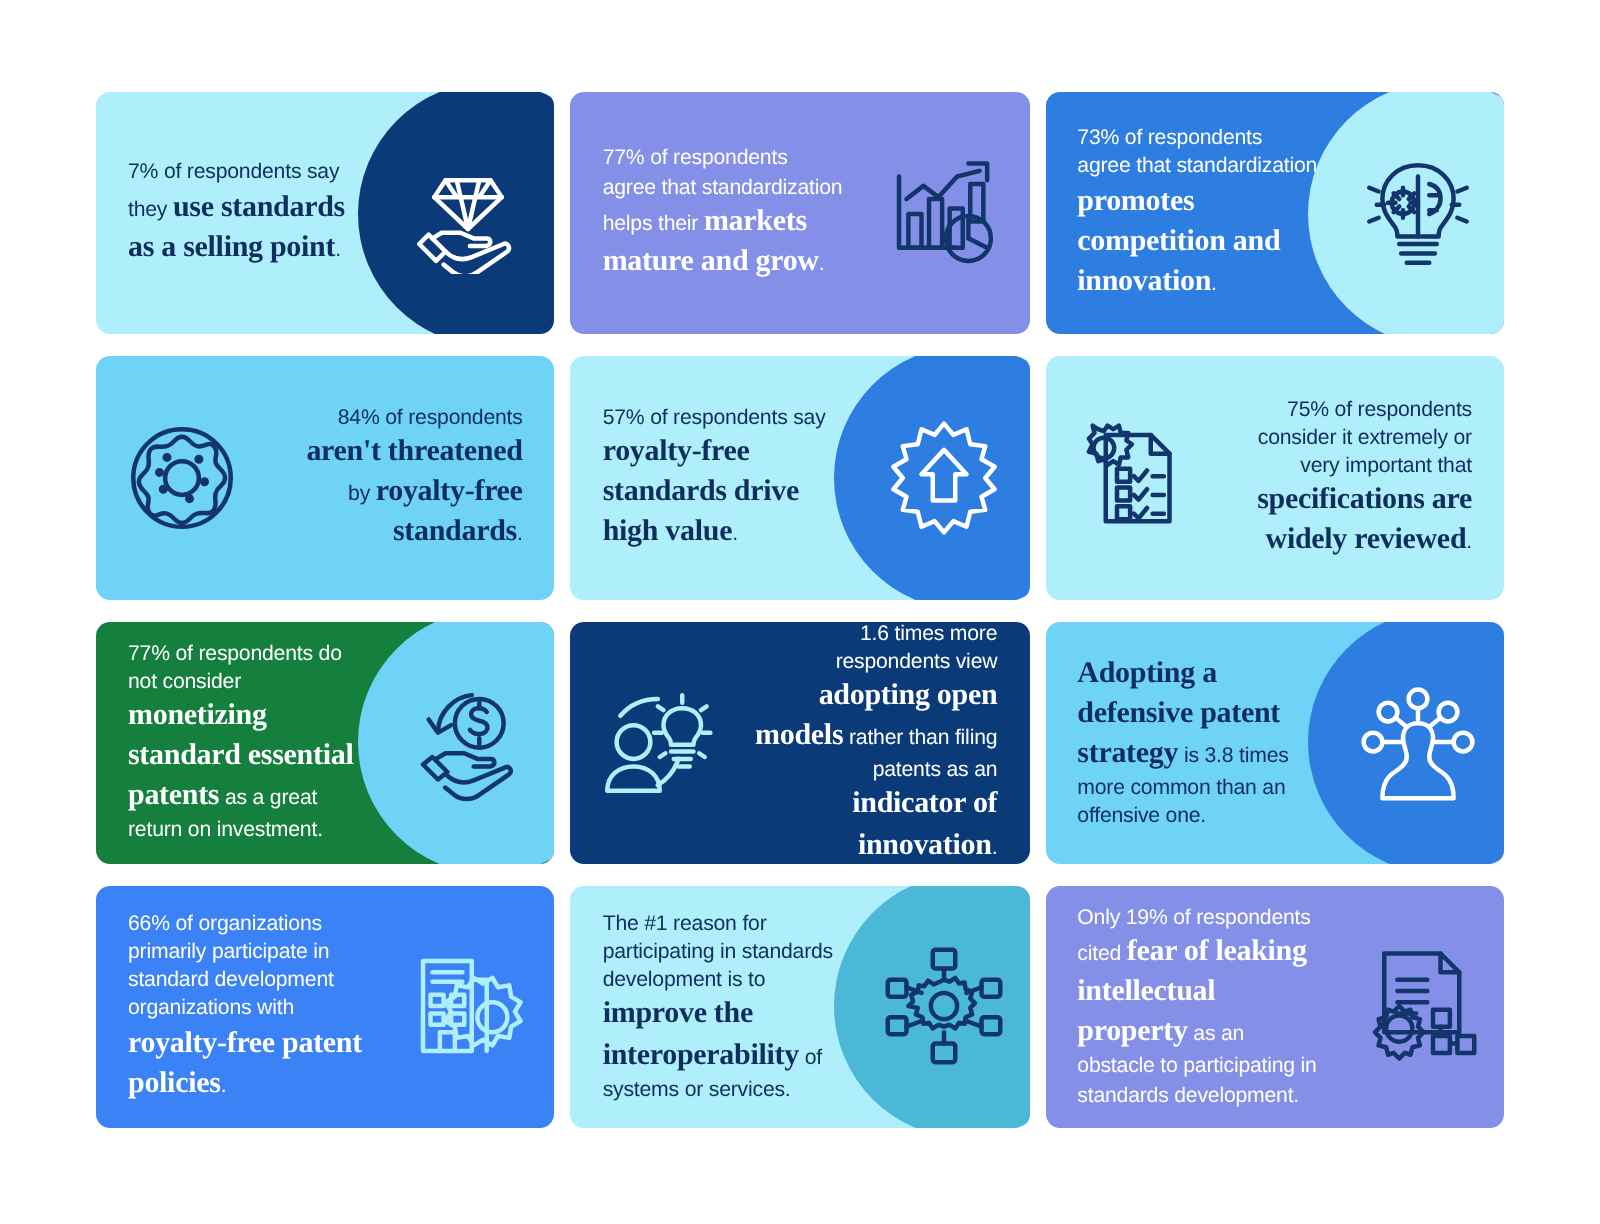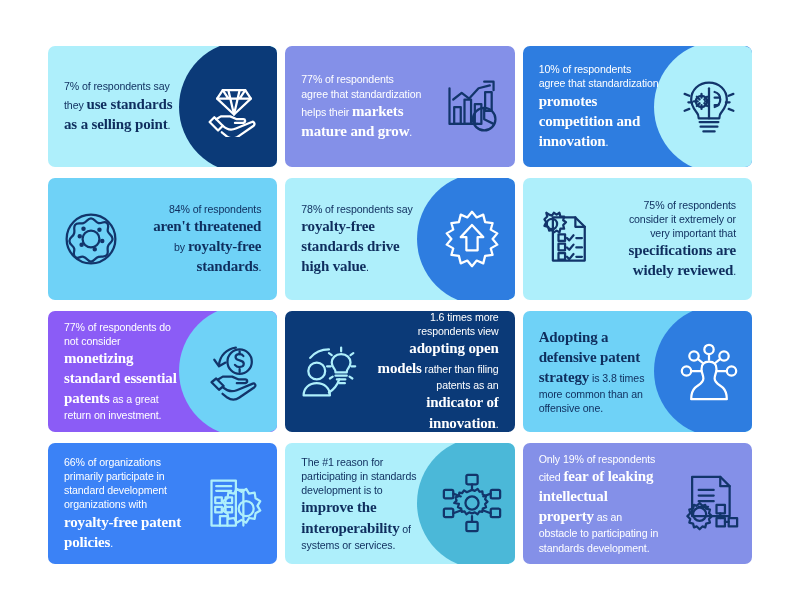--- a/index.html
+++ b/index.html
@@ -130,21 +130,21 @@
       <path d="M45 5l10 0 0 9"></path>
       <circle cx="45" cy="45" r="12"></circle>
       <path d="M45 33v12l10 5"></path>
     </svg>
           </div>
         </div>
       </div>
       <div class="card" style="background: rgb(46, 125, 224);">
         <div class="blob right" style="background: rgb(174, 239, 251);"></div>
         <div class="card-inner icon-right">
-          <div class="txt" style="color: rgb(255, 255, 255);"><span>10% of respondents agree that standardization </span><b>promotes competition and innovation</b><span>.</span></div>
+          <div class="txt" style="color: rgb(255, 255, 255);"><span>73% of respondents agree that standardization </span><b>promotes competition and innovation</b><span>.</span></div>
           <div class="ico" style="color: rgb(18, 53, 107);">
     <svg viewBox="0 0 64 64" fill="none" stroke="currentColor" stroke-width="2.4" stroke-linecap="round" stroke-linejoin="round">
       <path d="M32 6C21 6 13 14 13 24c0 7 4 11 6 14 2 2 2 4 2 6h22c0-2 0-4 2-6 2-3 6-7 6-14C51 14 43 6 32 6z"></path>
       <path d="M22 48h20M23 53h18M26 58h12"></path>
       <path d="M32 12v32"></path>
       <circle cx="24" cy="26" r="6"></circle>
       <path d="M24 18v4M24 30v4M16 26h4M28 26h4M19 21l3 3M27 28l3 3M19 31l3-3M27 24l3-3"></path>
       <path d="M38 16c4 1 6 4 6 8s-3 7-6 8"></path>
       <path d="M38 22h5M38 30h4"></path>
       <path d="M6 18l5 2M6 36l5-2M58 18l-5 2M58 36l-5-2M10 27h4M50 27h4"></path>
@@ -166,21 +166,21 @@
       <circle cx="36" cy="43" r="1.2" fill="currentColor"></circle>
       <circle cx="22" cy="38" r="1.2" fill="currentColor"></circle>
       <circle cx="20" cy="29" r="1.2" fill="currentColor"></circle>
     </svg>
           </div>
         </div>
       </div>
       <div class="card" style="background: rgb(174, 239, 251);">
         <div class="blob right" style="background: rgb(46, 125, 224);"></div>
         <div class="card-inner icon-right">
-          <div class="txt" style="color: rgb(15, 46, 94);"><span>78% of respondents say </span><b>royalty-free standards drive high value</b><span>.</span></div>
+          <div class="txt" style="color: rgb(15, 46, 94);"><span>57% of respondents say </span><b>royalty-free standards drive high value</b><span>.</span></div>
           <div class="ico" style="color: rgb(255, 255, 255);">
     <svg viewBox="0 0 64 64" fill="none" stroke="currentColor" stroke-width="2.4" stroke-linecap="round" stroke-linejoin="round">
       <path d="M32 3l5 6 7-3 2 8 8 1-2 7 7 4-5 6 5 6-7 4 2 7-8 1-2 8-7-3-5 6-5-6-7 3-2-8-8-1 2-7-7-4 5-6-5-6 7-4-2-7 8-1 2-8 7 3z"></path>
       <path d="M32 17L20 30h6v14h12V30h6z"></path>
     </svg>
           </div>
         </div>
       </div>
       <div class="card" style="background: rgb(174, 239, 251);">
         <div class="card-inner icon-left">
@@ -193,21 +193,21 @@
       <rect x="24" y="37" width="7" height="7"></rect>
       <rect x="24" y="47" width="7" height="7"></rect>
       <path d="M33 31l2.5 2.5L40 28M33 41l2.5 2.5L40 38M33 51l2.5 2.5L40 48"></path>
       <path d="M43 31h6M43 41h6M43 51h6"></path>
       <path d="M14 6l3 1 2-3 3 2 3-2 1 4 4 0-1 4 3 2-3 3 1 4-4 0-1 4-3-2-3 2-2-3-3 1-1-4-4-1 2-4-2-3 3-3-1-4z"></path>
       <circle cx="17" cy="16" r="5.5"></circle>
     </svg>
           </div>
         </div>
       </div>
-      <div class="card" style="background: #8b5cf6; align-items: flex-end;">
+      <div class="card" style="background: #15803d; align-items: flex-end;">
         <div class="blob right" style="background: rgb(111, 210, 247);"></div>
         <div class="card-inner icon-right">
           <div class="txt" style="color: rgb(255, 255, 255);"><span>77% of respondents do not consider </span><b>monetizing standard essential patents</b><span> as a great return on investment.</span></div>
           <div class="ico" style="color: rgb(18, 53, 107);">
     <svg viewBox="0 0 64 64" fill="none" stroke="currentColor" stroke-width="2.4" stroke-linecap="round" stroke-linejoin="round">
       <circle cx="38" cy="22" r="13"></circle>
       <path d="M42 16c-1-1.5-3-2.2-5-2-2.2.3-3.5 1.8-3.3 3.5.2 1.8 1.8 2.6 4.3 3.2 2.6.6 4.3 1.4 4.4 3.4.1 1.9-1.6 3.4-4 3.6-2.2.2-4.2-.6-5.4-2.2"></path>
       <path d="M38 11v3M38 30v3"></path>
       <path d="M16 26c.5-10 8.5-18 18-19"></path>
       <path d="M11 20l5 7 7-4"></path>

